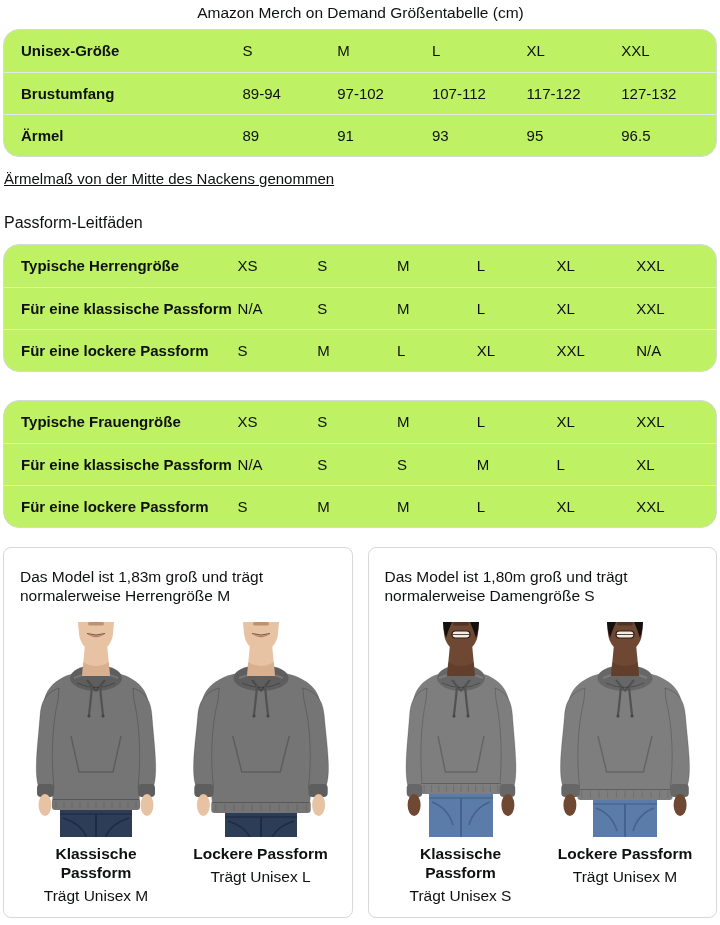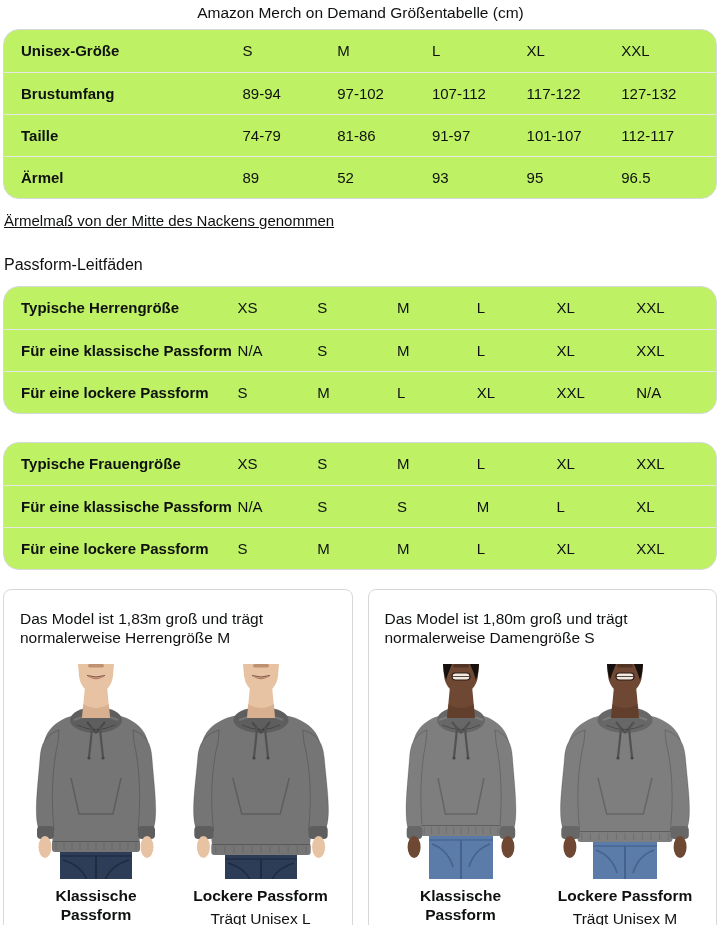--- a/index.html
+++ b/index.html
@@ -63,31 +63,23 @@
       </tr>
       <tr>
         <td class="lbl">Brustumfang</td>
         <td>89-94</td>
         <td>97-102</td>
         <td>107-112</td>
         <td>117-122</td>
         <td>127-132</td>
       </tr>
       <tr>
-        <td class="lbl">Taille</td>
-        <td>74-79</td>
-        <td>81-86</td>
-        <td>91-97</td>
-        <td>101-107</td>
-        <td>112-117</td>
-      </tr>
-      <tr>
         <td class="lbl">Ärmel</td>
         <td>89</td>
-        <td>52</td>
+        <td>91</td>
         <td>93</td>
         <td>95</td>
         <td>96.5</td>
       </tr>
     </tbody>
       </table>
   </div>
 
   <div class="note">Ärmelmaß von der Mitte des Nackens genommen</div>
 

